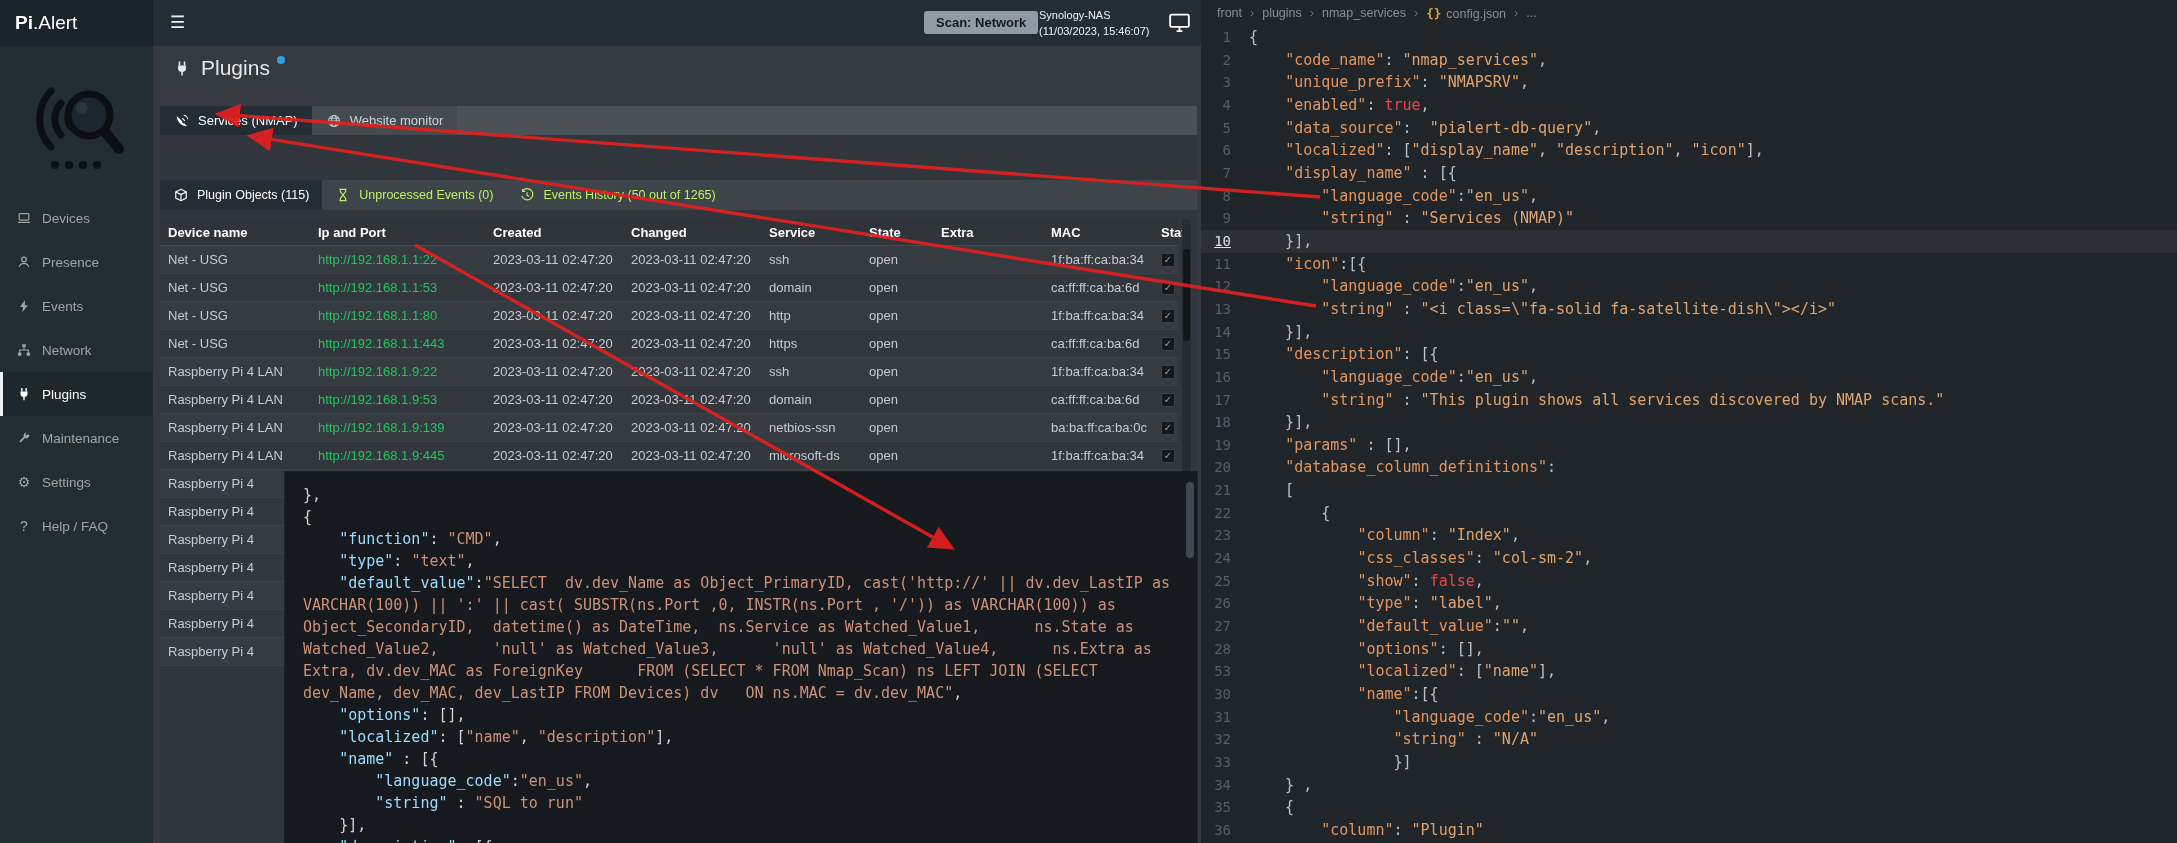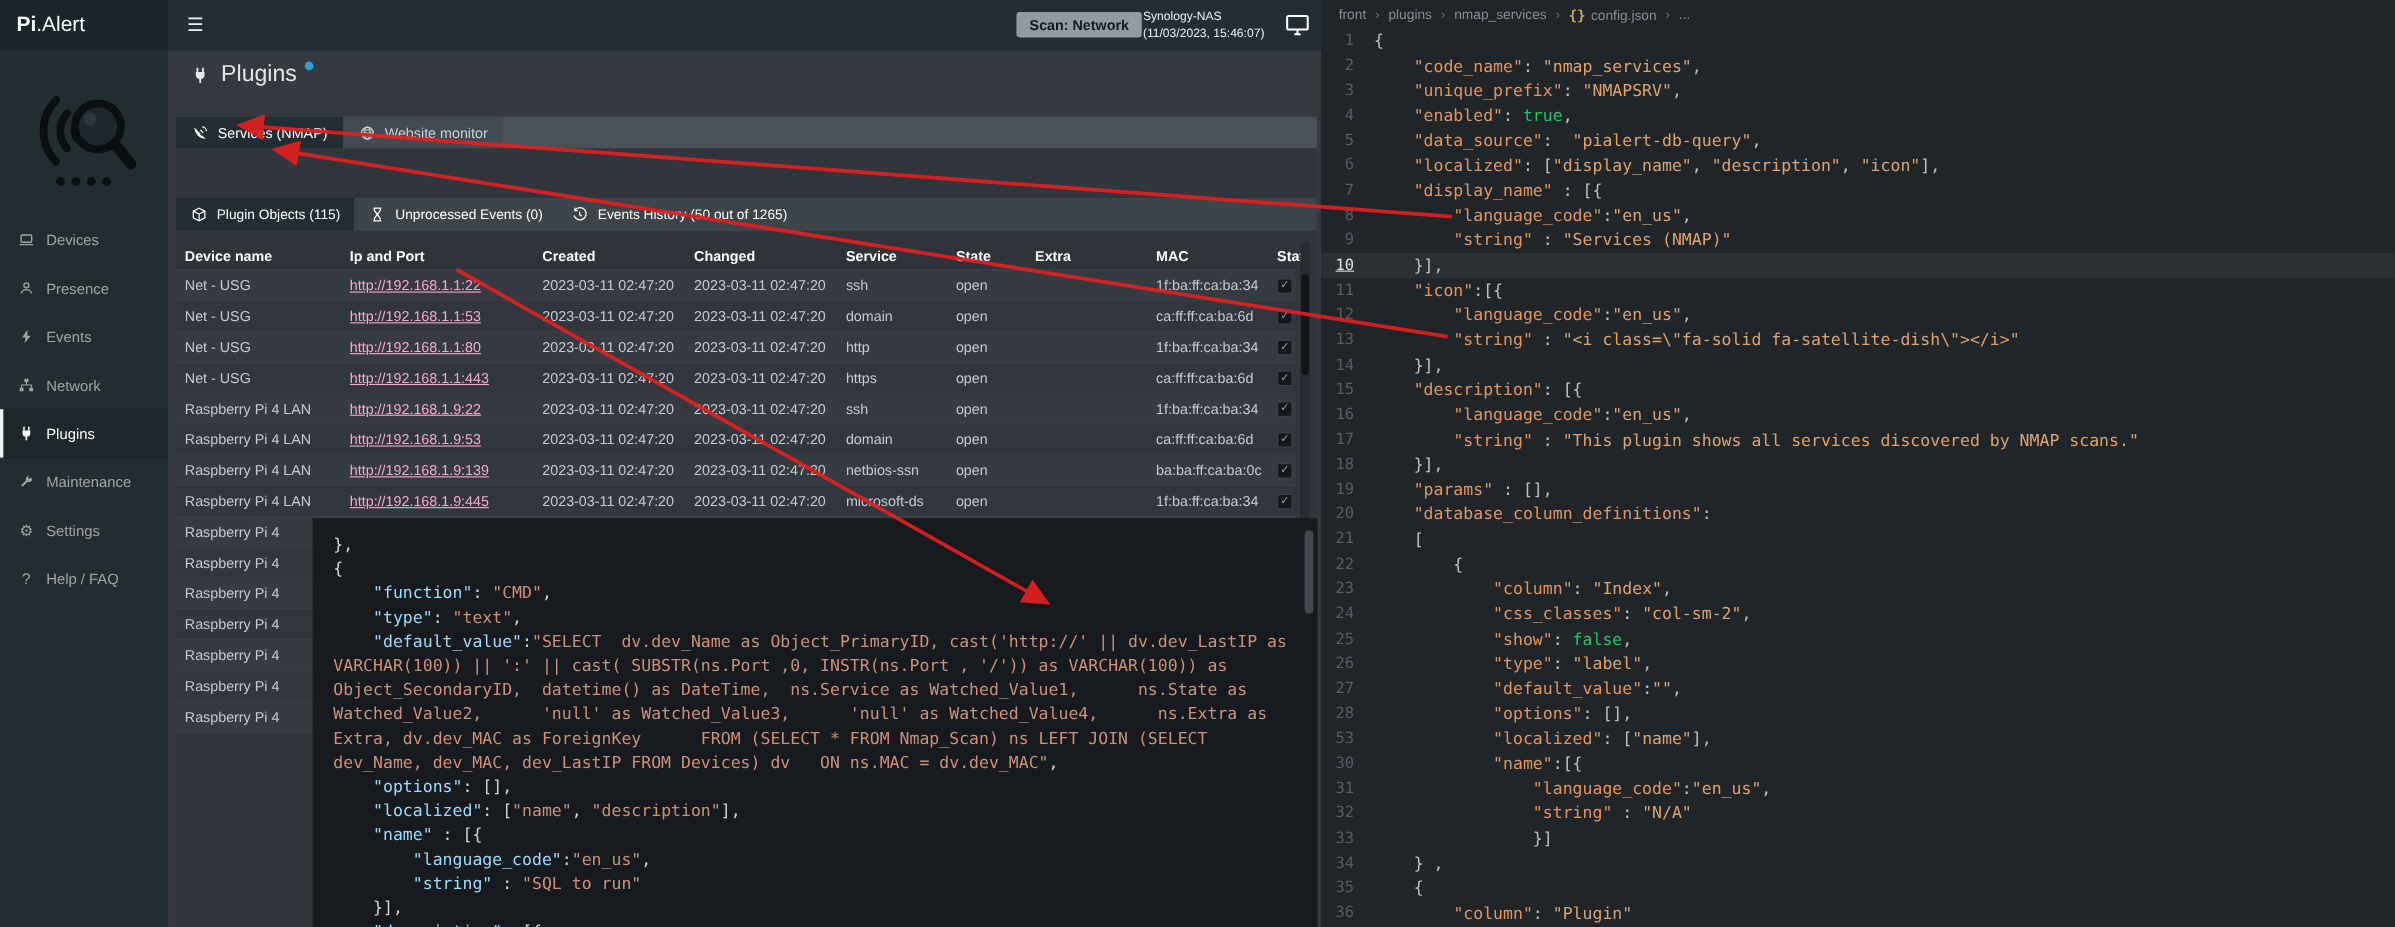--- a/index.html
+++ b/index.html
@@ -44,32 +44,32 @@
   .title-dot { width:8px; height:8px; border-radius:50%; background:#2f9fe0; align-self:flex-start; margin-left:-4px; }
 
   .tabbar { position:absolute; left:7px; right:4px; top:60px; height:29px; background:#4a5157; display:flex; }
   .tab { display:flex; align-items:center; gap:8px; padding:0 14px; font-size:13px;
          color:#ccd2d7; background:#434b51; cursor:pointer; }
   .tab.active { background:#232d33; color:#fff; }
 
   .box { position:absolute; left:7px; right:4px; top:89px; bottom:0; background:#30363c; }
   .subtabs { position:absolute; left:0; right:0; top:45px; height:30px; background:#3d444a; display:flex; }
   .subtab { display:flex; align-items:center; gap:8px; padding:0 13px; font-size:12.5px;
-            color:#ffffff; cursor:pointer; }
+            color:#bef264; cursor:pointer; }
   .subtab.active { background:#232d33; color:#fff; }
 
   .table { position:absolute; left:0; right:19px; top:84px; }
   .thead { display:flex; height:27px; align-items:center; background:#2e343a;
            color:#ffffff; font-size:13px; font-weight:bold; border-bottom:1px solid #454c53; }
   .trow { display:flex; height:28px; align-items:center; font-size:13px; color:#c6cbd1;
           border-bottom:1px solid #3a4147; }
   .trow:nth-child(odd) { background:#353b41; }
   .trow:nth-child(even) { background:#31373d; }
   .cell { padding:0 8px; white-space:nowrap; overflow:hidden; flex:none; }
-  .cell.link { color:#f9a8d4; cursor:pointer;text-decoration:underline; }
+  .cell.link { color:#22c55e; cursor:pointer; }
   .cbcell { display:flex; align-items:center; }
   .cb { width:14px; height:14px; background:#14181d; border:1px solid #3c434a; border-radius:2px;
         color:#98a0a8; font-size:10px; line-height:12px; text-align:center; cursor:pointer; }
 
   .vscroll { position:absolute; right:6px; top:84px; width:9px; height:300px; background:#262c31; border-radius:4px; }
   .vthumb { position:absolute; left:1px; right:1px; top:30px; height:92px; background:#121619; border-radius:4px; }
 
   
   .overlay { position:absolute; left:285px; top:472px; width:912px; height:371px; z-index:5;
              background:#16191d; padding:12px 18px; font-family:"DejaVu Sans Mono", monospace;
@@ -88,21 +88,21 @@
   .bc-sep { color:#6a727a; }
   .bc-json { color:#d9a648; font-weight:bold; font-family:"DejaVu Sans Mono", monospace; margin-right:5px; }
   .code { position:absolute; left:0; right:0; top:26px; font-family:"DejaVu Sans Mono", monospace; }
   .eline { display:flex; height:22.66px; line-height:22.66px; font-size:15px; white-space:pre; }
   .eline.hl { background:rgba(255,255,255,0.055); }
   .eline.hl .ln { color:#dde2e6;text-decoration:underline; }
   .ln { width:48px; flex:none; text-align:right; padding-right:18px; color:#545e68; font-size:14px; }
   .ltext { flex:none; }
   .ek { color:#e2955f; }
   .es { color:#dfa36e; }
-  .eb { color:#22c55e; }
+  .eb { color:#ef4444; }
   .ep { color:#b9c0c7; }
 
   
   #arrows { position:absolute; left:0; top:0; width:2177px; height:843px; z-index:9; pointer-events:none; }
 </style>
 </head>
 <body>
 
 <div class="app">
 

